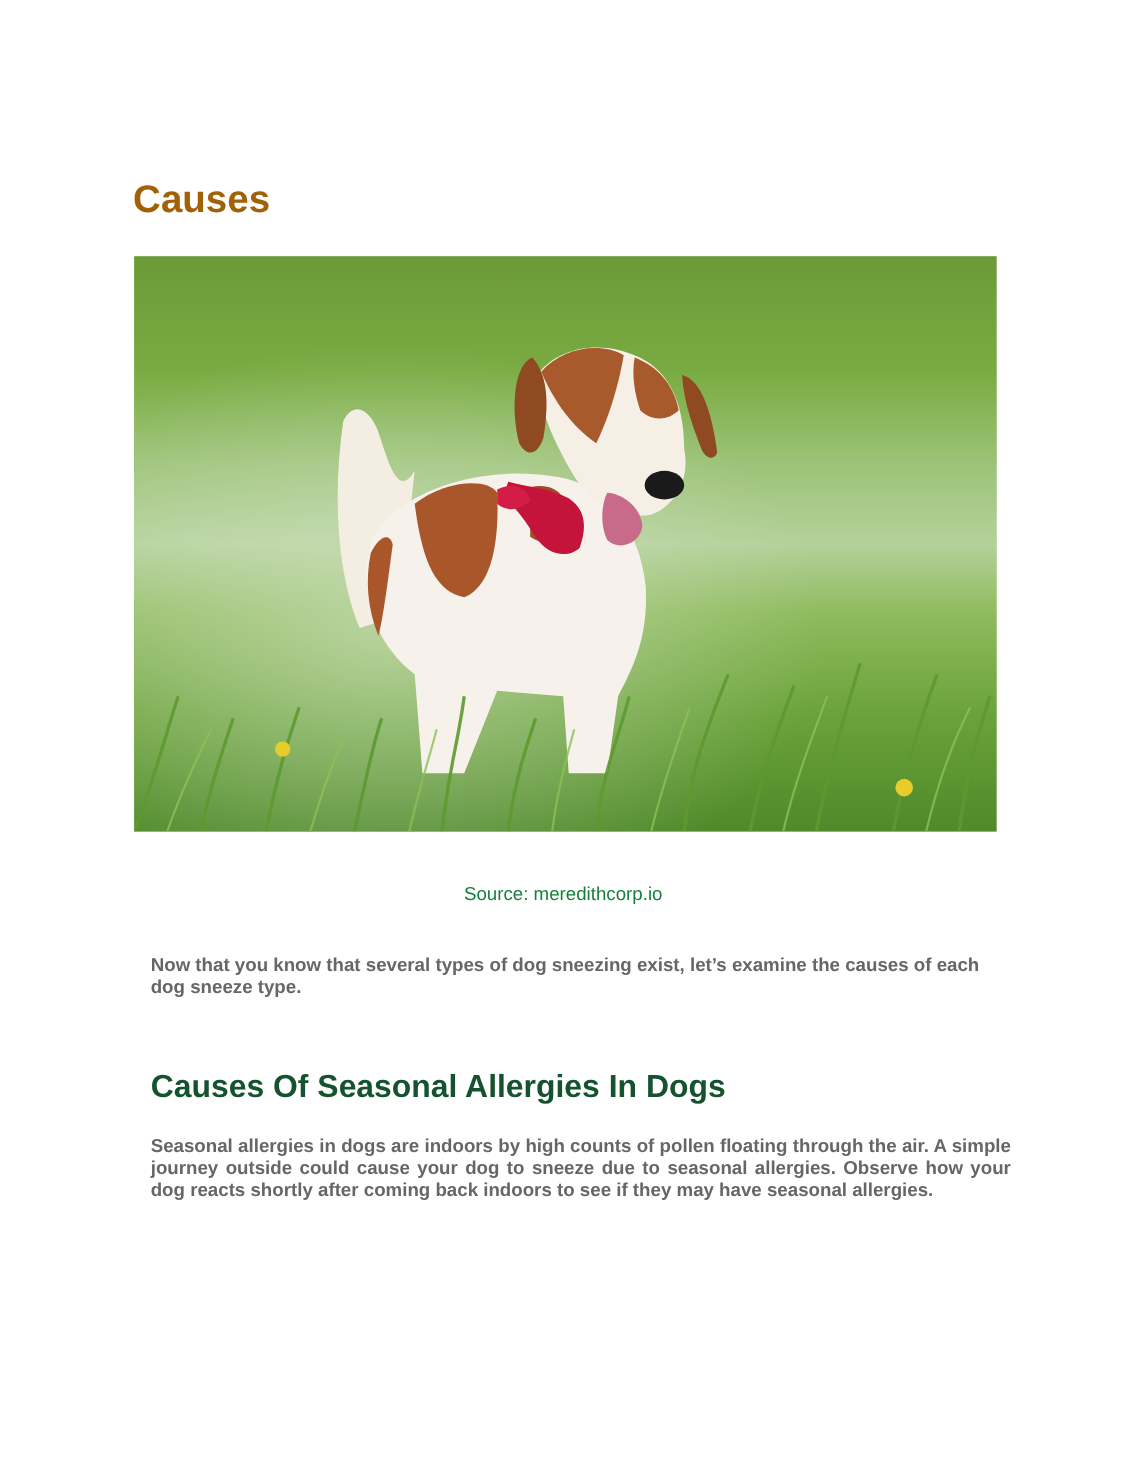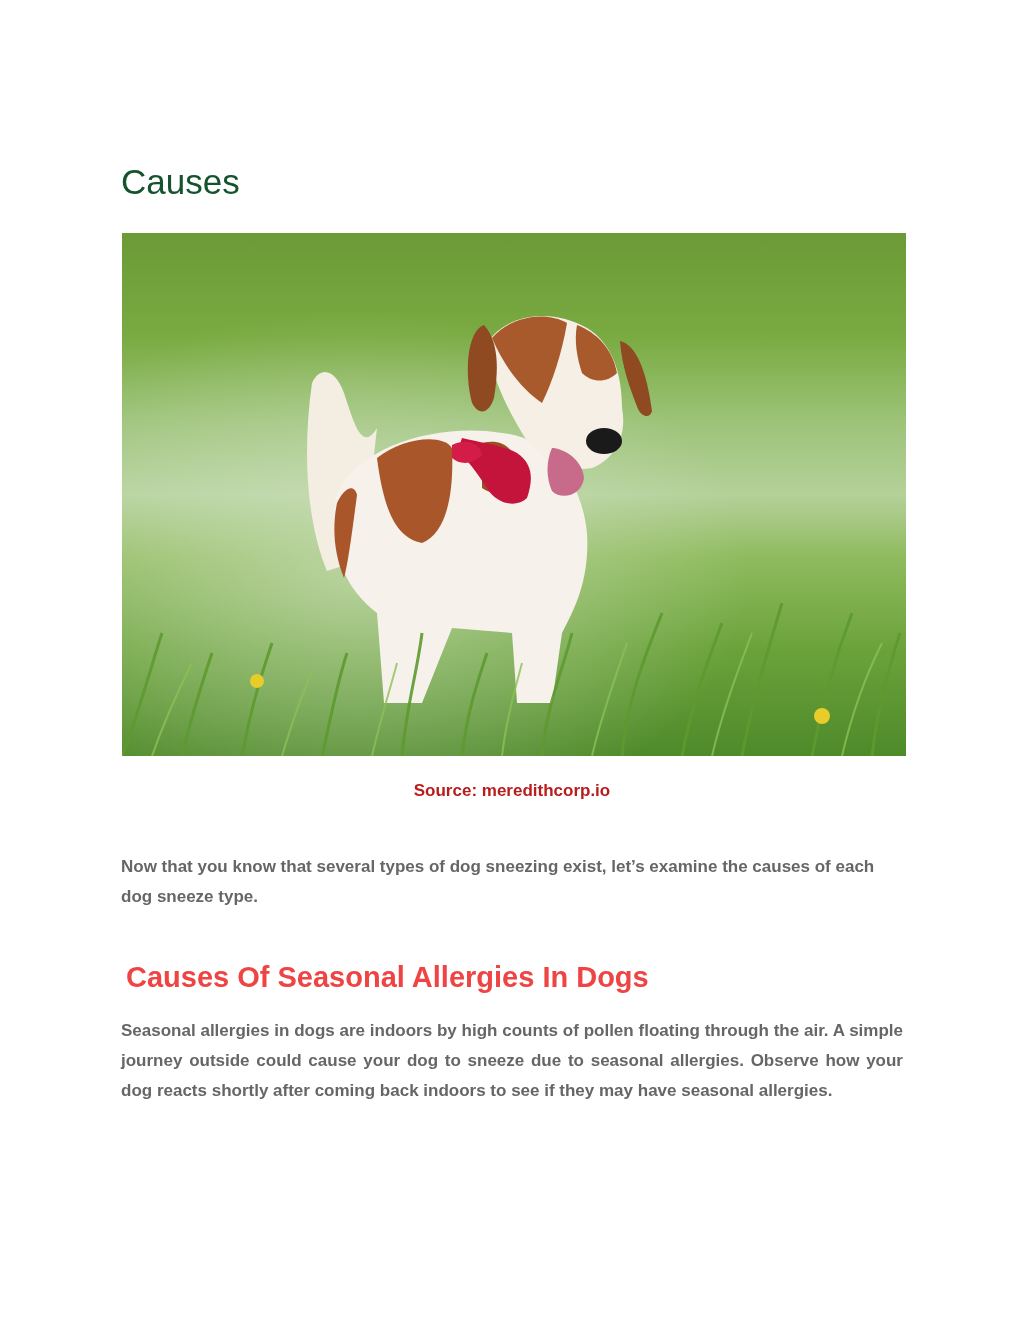--- a/index.html
+++ b/index.html
@@ -19,66 +19,66 @@
       left: 121px;
       top: 0;
       width: 782px;
     }
     .h1 {
       position: absolute;
       left: 0;
       top: 160px;
       margin: 0;
       font-size: 35px;
-      font-weight: 400;
-      color: #14532d;
+      font-weight: 700;
+      color: #a16207;
       line-height: 44px;
       white-space: nowrap;
     }
     .hero {
       position: absolute;
       left: 1px;
       top: 233px;
       width: 784px;
       height: 523px;
       overflow: hidden;
       background: linear-gradient(180deg, #6e9c3a 0%, #74a83c 20%, #8bb75a 35%, #a7c98a 48%, #8fbd5e 60%, #6fa53a 75%, #5b942e 100%);
     }
     .hero svg { display: block; width: 100%; height: 100%; }
     .caption {
       position: absolute;
       left: 0;
       width: 782px;
-      top: 780px;
+      top: 802px;
       text-align: center;
       font-size: 17px;
-      font-weight: 700;
-      color: #b91c1c;
+      font-weight: 400;
+      color: #15803d;
       line-height: 22px;
     }
     .para {
       position: absolute;
       left: 0;
       width: 782px;
-      margin: 0;
+      margin: 16px;
       font-size: 17px;
       font-weight: 700;
       color: #666666;
-      line-height: 30px;
+      line-height: 20px;
       text-align: justify;
     }
     .p1 { top: 852px; text-align: left; }
     .h2 {
       position: absolute;
       left: 0;
       top: 953px;
-      margin: 5px;
+      margin: 16px;
       font-size: 29px;
       font-weight: 700;
-      color: #ef4444;
+      color: #14532d;
       line-height: 38px;
       white-space: nowrap;
     }
     .p2 { top: 1016px; }
   </style>
 </head>
 <body>
 
 <div class="page">
 

